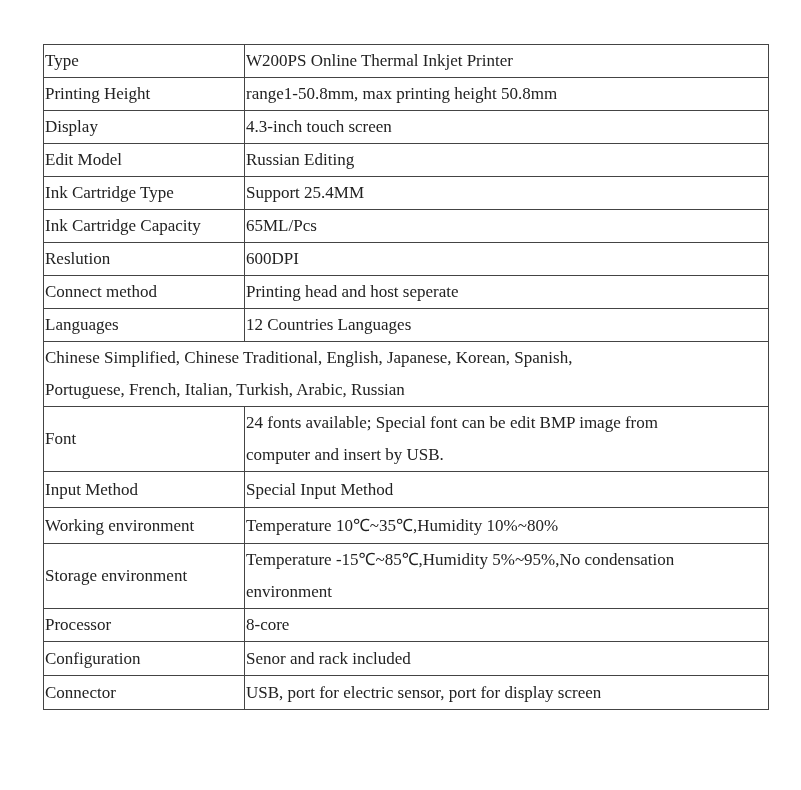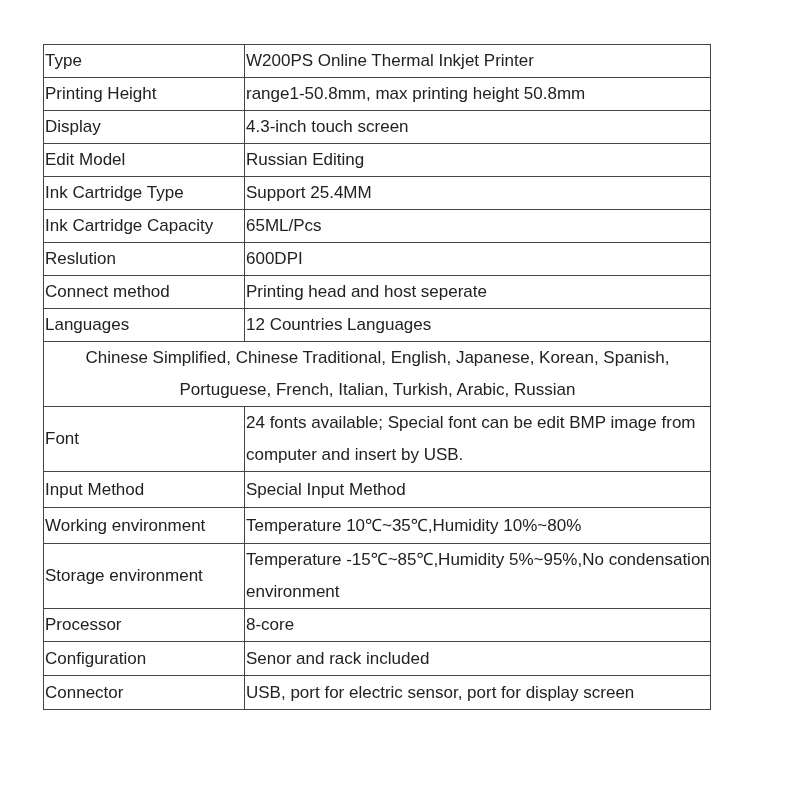--- a/index.html
+++ b/index.html
@@ -1,20 +1,20 @@
 <!DOCTYPE html>
 <html><head>
 <meta charset="utf-8">
 <style>
   html,body{margin:0;padding:0;background:#fff;}
   body{width:801px;height:790px;position:relative;overflow:hidden;font-family:"Liberation Sans",sans-serif;color:#222;}
-  table{position:absolute;left:43px;top:44px;width:668px;border-collapse:collapse;}
+  table{position:absolute;left:43px;top:44px;width:726px;border-collapse:collapse;font-family:Liberation Serif, serif;}
   td{border:1.5px solid #444;font-size:17px;line-height:32px;padding:0 0 0 1px;vertical-align:middle;}
   td.k{width:199px;}
-  td.full{padding:0 0 0 1px;text-align:center;}
+  td.full{padding:0 0 0 1px;}
   .red{color:#e0161f;font-weight:bold;}
 </style>
 </head>
 <body>
 
 <table>
   <tbody>
     <tr>
         <td class="k">Type</td>
         <td>W200PS Online Thermal Inkjet Printer</td>

